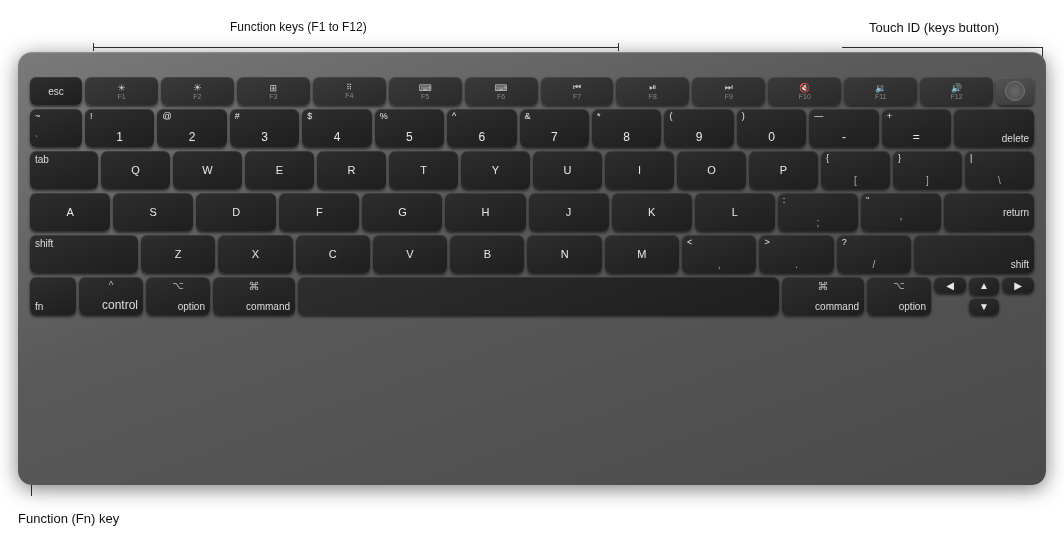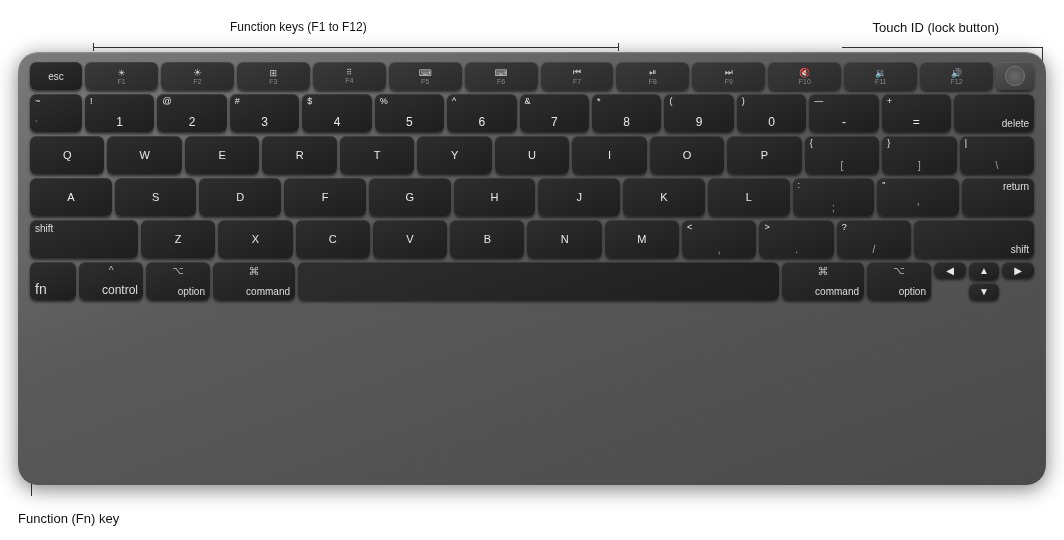--- a/index.html
+++ b/index.html
@@ -19,22 +19,22 @@
     }
 
     
     .keyboard {
       position: absolute;
       top: 52px;
       left: 18px;
       right: 18px;
       bottom: 55px;
       background: linear-gradient(160deg, #7a7a7a 0%, #5a5a5a 40%, #4a4a4a 100%);
-      border-radius: 20px;
-      padding: 10px 12px;
+      border-radius: 14px;
+      padding: 25px 12px;
       display: flex;
       flex-direction: column;
       gap: 4px;
       box-shadow: 0 4px 20px rgba(0,0,0,0.5), inset 0 1px 1px rgba(255,255,255,0.2);
     }
 
     .key-row {
       display: flex;
       gap: 4px;
       align-items: stretch;
@@ -98,21 +98,21 @@
 <body>
 
 <div class="annotation-area">
 
   <div style="position:absolute; top:47px; left:93px; width:525px; height:1px; background:#333;"></div>
   <div style="position:absolute; top:43px; left:93px; width:1px; height:8px; background:#333;"></div>
   <div style="position:absolute; top:43px; left:618px; width:1px; height:8px; background:#333;"></div>
 
   <div style="position:absolute; top:20px; left:230px; font-size:12px; color:#111;">Function keys (F1 to F12)</div>
 
-  <div style="position:absolute; top:20px; right:65px; font-size:13px; color:#111;">Touch ID (lock button)</div>
+  <div style="position:absolute; top:20px; right:65px; font-size:13px; color:#111;">Touch ID (keys button)</div>
 
   <div style="position:absolute; top:47px; right:21px; width:1px; height:22px; background:#333;"></div>
 
   <div style="position:absolute; top:47px; right:21px; width:200px; height:1px; background:#333; right:22px;"></div>
 
   <div style="position:absolute; bottom:14px; left:18px; font-size:13px; color:#111;">Function (Fn) key</div>
 
   <div style="position:absolute; bottom:44px; left:31px; width:1px; height:14px; background:#333;"></div>
 
   <div class="keyboard">
@@ -256,20 +256,23 @@
         <div style="font-size:12px; text-align:center; width:100%;">=</div>
       </div>
 
       <div class="key" style="width:80px; justify-content:flex-end; align-items:flex-end;">
         <div style="font-size:10px; color:#ddd;margin-top:14px;">delete</div>
       </div>
     </div>
 
     <div class="key-row" style="gap:3px;">
 
+      <div class="key" style="width:68px; justify-content:flex-start; align-items:flex-start;">
+        <div style="font-size:10px; color:#ddd;">tab</div>
+      </div>
       <div class="key" style="flex:1;">
           <span class="single-label">Q</span>
         </div>
       <div class="key" style="flex:1;">
           <span class="single-label">W</span>
         </div>
       <div class="key" style="flex:1;">
           <span class="single-label">E</span>
         </div>
       <div class="key" style="flex:1;">
@@ -343,21 +346,21 @@
       <div class="key" style="flex:1;">
         <div class="symbol-top">:</div>
         <div style="font-size:10px; text-align:center; width:100%; color:#aaa;">;</div>
       </div>
 
       <div class="key" style="flex:1;">
         <div class="symbol-top">"</div>
         <div style="font-size:10px; text-align:center; width:100%; color:#aaa;">'</div>
       </div>
 
-      <div class="key" style="width:72px; justify-content:flex-start; align-items:flex-end;">
+      <div class="key" style="width:90px; justify-content:center; align-items:flex-end;">
         <div style="font-size:10px; color:#ddd;">return</div>
       </div>
     </div>
 
     <div class="key-row" style="gap:3px;">
 
       <div class="key" style="width:108px; justify-content:flex-start; align-items:flex-start;">
         <div style="font-size:10px; color:#ddd;">shift</div>
       </div>
       <div class="key" style="flex:1;">
@@ -398,21 +401,21 @@
       </div>
 
       <div class="key" style="width:120px; justify-content:flex-end; align-items:flex-end;">
         <div style="font-size:10px; color:#ddd;">shift</div>
       </div>
     </div>
 
     <div class="key-row" style="gap:3px;">
 
       <div class="key" style="width:46px; justify-content:flex-end; align-items:flex-start;">
-        <div style="font-size:14px; color:#ddd;">fn</div>
+        <div style="font-size:10px; color:#ddd;">fn</div>
       </div>
 
       <div class="key" style="width:64px; justify-content:space-between; align-items:flex-start;">
         <div style="font-size:10px; color:#bbb; align-self:center;">^</div>
         <div style="font-size:12px; color:#ddd; align-self:flex-end;">control</div>
       </div>
 
       <div class="key" style="width:64px; justify-content:space-between; align-items:flex-start;">
         <div style="font-size:10px; color:#bbb; align-self:center;">⌥</div>
         <div style="font-size:10px; color:#ddd; align-self:flex-end;">option</div>

